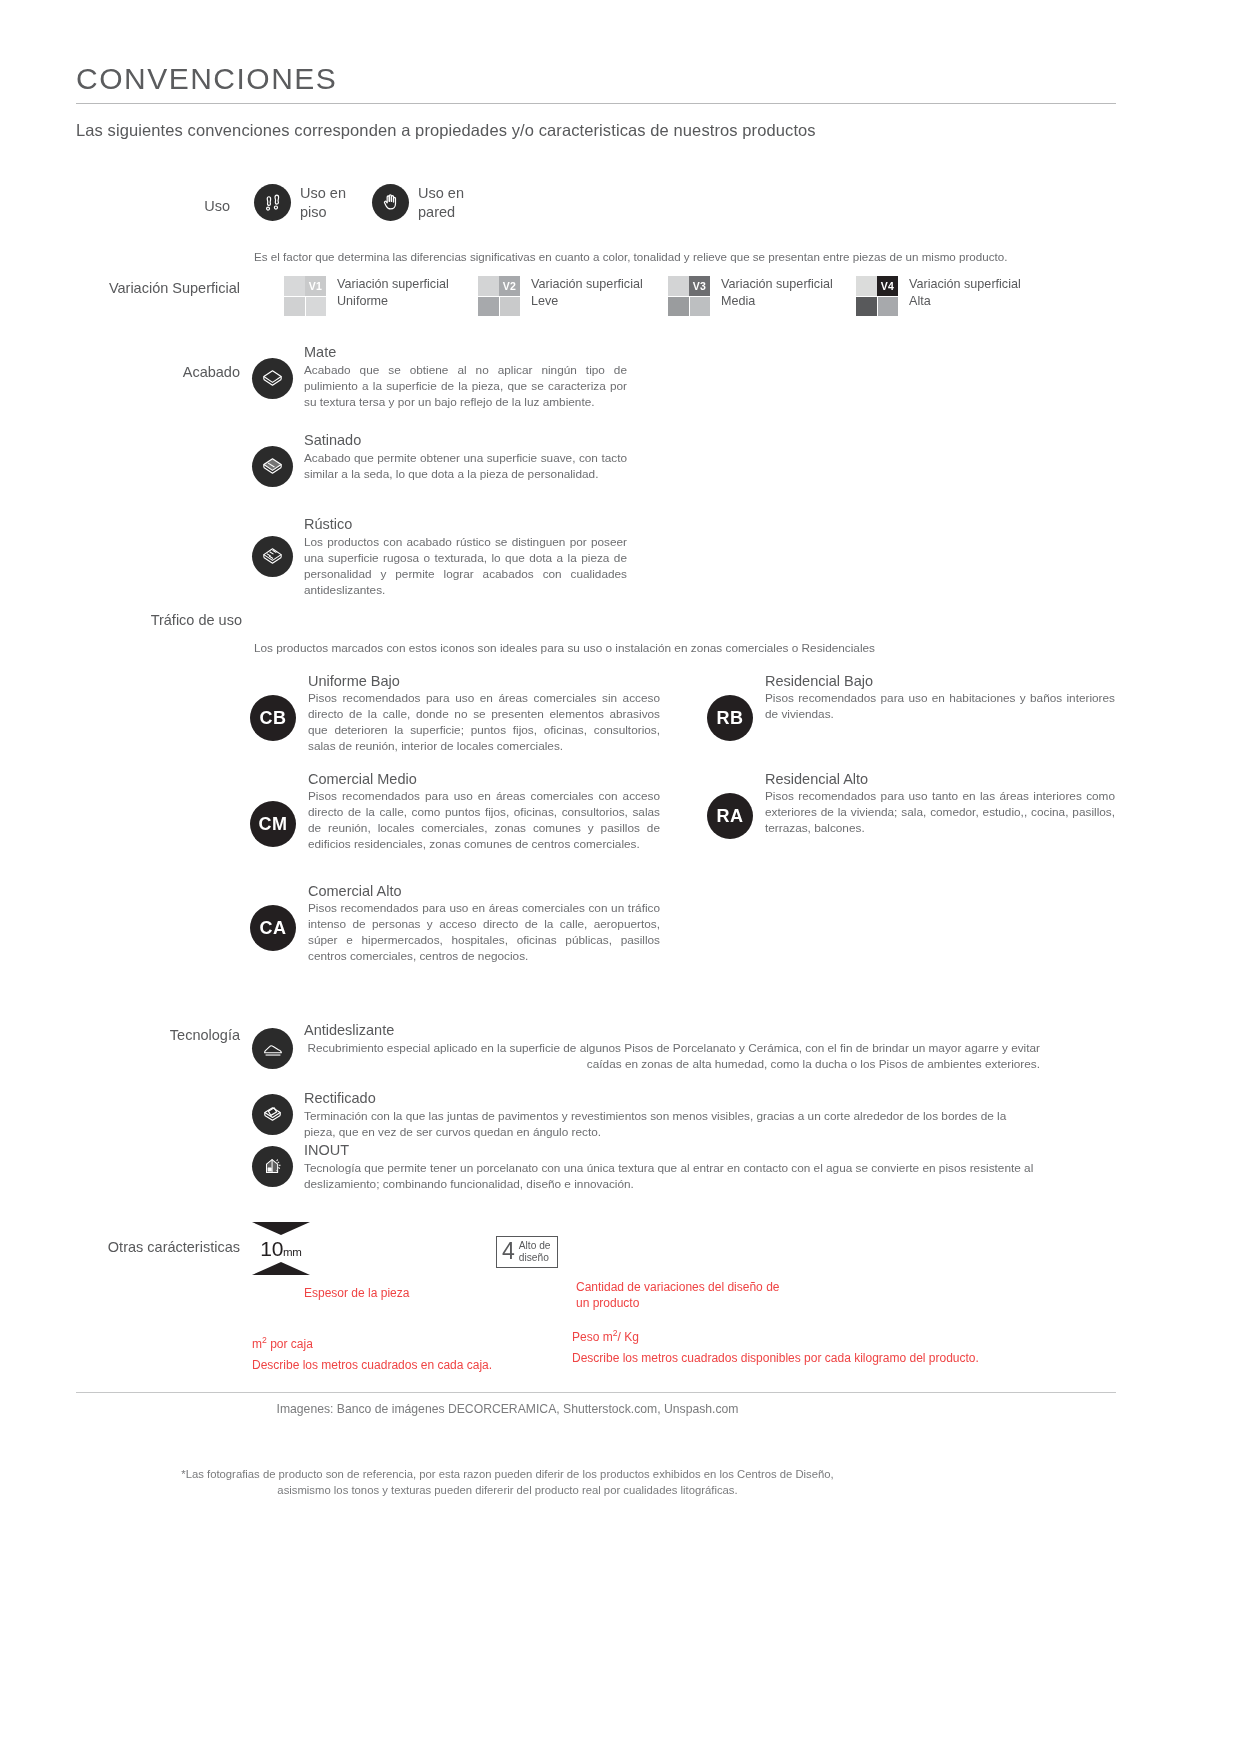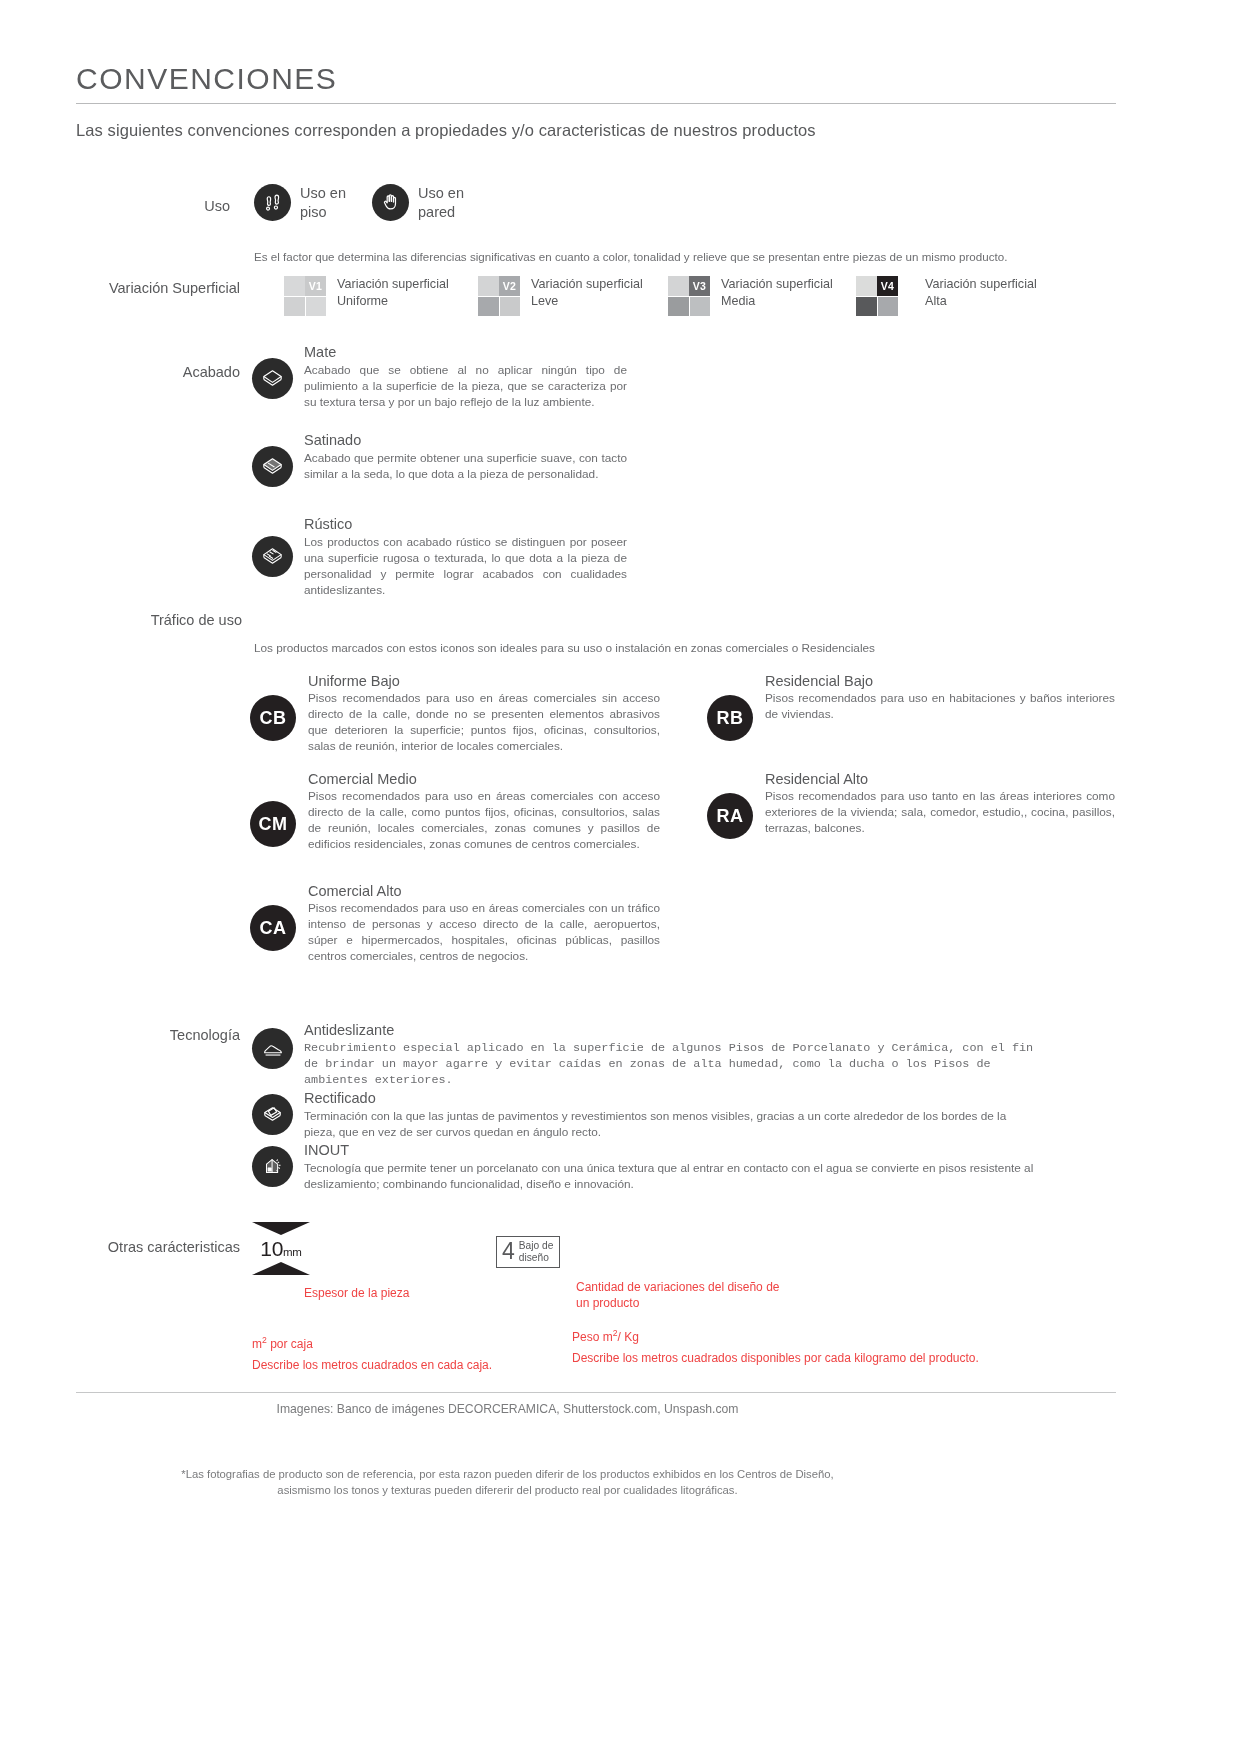--- a/index.html
+++ b/index.html
@@ -187,21 +187,21 @@
         </div>
       <div style="background:#9a9c9e"></div>
       <div style="background:#bdbfc1"></div>
     </div>
     <div class="vs-label">
       <span>Variación superficial</span><br>
       <span>Media</span>
     </div>
   </div>
 
-  <div class="vs-block" style="left:826px;gap:16px;">
+  <div class="vs-block" style="left:826px;">
     <div class="vs-swatch">
       <div style="background:#dbdcdb"></div>
       <div style="background:#231f20">
           <span class="vs-badge" style="background:#231f20">V4</span>
         </div>
       <div style="background:#58595b"></div>
       <div style="background:#a7a9ac"></div>
     </div>
     <div class="vs-label">
       <span>Variación superficial</span><br>
@@ -302,21 +302,21 @@
 
   <div class="entry" style="left:252px; top:1022px; width:790px;">
     <div class="circ ico" style="width:41px;height:41px;margin-top:6px;">
       <svg width="26" height="26" viewBox="0 0 28 28" fill="none" stroke="#fff" stroke-width="1.2" stroke-linejoin="round">
         <path d="M5 18h18c0-1.6-1.3-2.6-3.2-3.3l-6-3.6c-1.4-.9-2.6-.6-3.4.4L5.6 16c-.5.6-.6 1.2-.6 2z"></path>
         <path d="M6 20.5h16"></path>
       </svg>
     </div>
     <div class="body" style="width:736px;">
       <div class="h">Antideslizante</div>
-      <div class="p" style="text-align:left;font-family:Liberation Mono, monospace;">Recubrimiento especial aplicado en la superficie de algunos Pisos de Porcelanato y Cerámica, con el fin de brindar un mayor agarre y evitar caídas en zonas de alta humedad, como la ducha o los Pisos de ambientes exteriores.</div>
+      <div class="p" style="text-align:right;">Recubrimiento especial aplicado en la superficie de algunos Pisos de Porcelanato y Cerámica, con el fin de brindar un mayor agarre y evitar caídas en zonas de alta humedad, como la ducha o los Pisos de ambientes exteriores.</div>
     </div>
   </div>
 
   <div class="entry" style="left:252px; top:1090px; width:790px;">
     <div class="circ ico" style="width:41px;height:41px;margin-top:4px;">
       <svg width="27" height="27" viewBox="0 0 28 28" fill="none" stroke="#fff" stroke-width="1.2" stroke-linejoin="round">
         <path d="M14 7 22 12 14 17 6 12z"></path>
         <path d="M6 15 14 20 22 15"></path>
         <path d="M6 12v3M22 12v3"></path>
         <rect x="10.5" y="8.5" width="7" height="5" transform="rotate(-30 14 11)"></rect>
@@ -350,21 +350,21 @@
     <div class="val">
       <span>10</span><small>mm</small>
     </div>
     <div class="tri-dn"></div>
   </div>
   <div class="freetext" style="left:304px; top:1246px;">Espesor de la pieza</div>
 
   <div class="caras">
     <div class="num">4</div>
     <div class="lbl">
-      <span>Bajo de</span><br>
+      <span>Alto de</span><br>
       <span>diseño</span>
     </div>
   </div>
   <div class="freetext" style="left:576px; top:1239px; line-height:1.35;">
     <span>Cantidad de variaciones del diseño de</span><br>
     <span>un producto</span>
   </div>
 
   <div class="freetext" style="left:252px; top:1295px;">
     <span>m</span><span class="sup">2</span><span> por caja</span>

